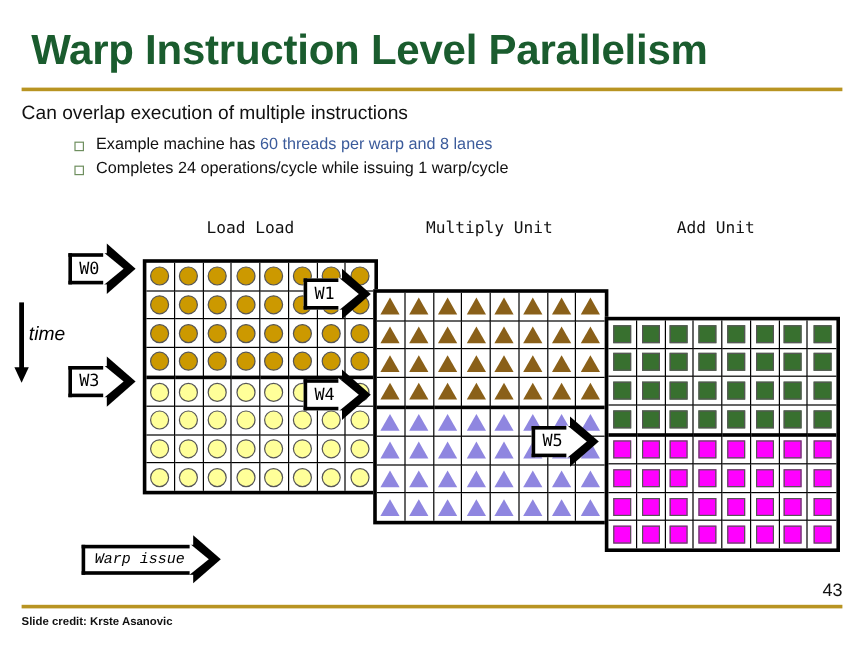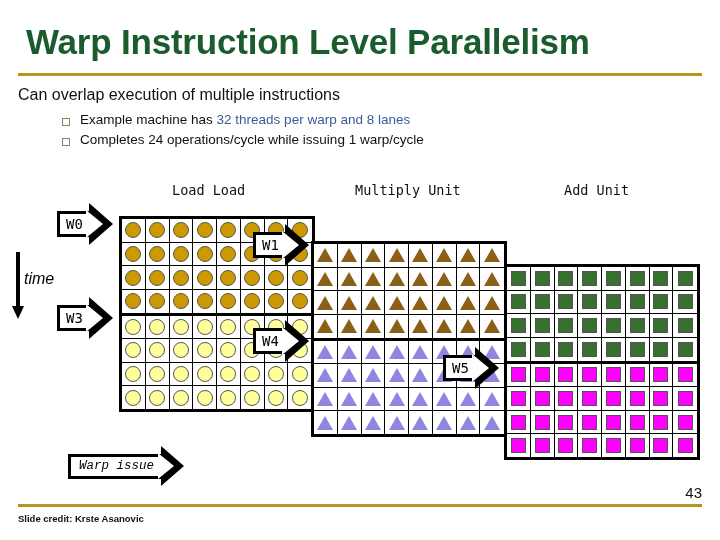--- a/index.html
+++ b/index.html
@@ -105,21 +105,21 @@
     border-top:14px solid transparent;
     border-bottom:14px solid transparent;
     border-left:17px solid #fff;
   }
   .arrow .lbl{position:relative;z-index:2;white-space:nowrap;}
 
   #arr-w0{left:57px;top:203px;}
   #arr-w1{left:253px;top:224px;}
   #arr-w2{left:443px;top:249px;}
   #arr-w3{left:57px;top:297px;}
-  #arr-w4{left:253px;top:320px;text-align:right;}
+  #arr-w4{left:253px;top:308px;text-align:right;}
   #arr-w5{left:443px;top:347px;}
 
   
   #arr-issue{left:68px;top:446px;font-family:Liberation Mono, monospace;font-style:italic;font-size:12.5px;}
   #arr-issue .body{height:25px;padding:0 8px;}
   #arr-issue .head{border-top-width:20px;border-bottom-width:20px;border-left-width:23px;}
   #arr-issue .head::after{left:-26px;top:-13px;border-top-width:13px;border-bottom-width:13px;border-left-width:16px;}
 
   
   #time-axis{position:absolute;left:12px;top:252px;width:12px;height:70px;}
@@ -145,21 +145,21 @@
 <div class="slide">
 
   <div class="title">Warp Instruction Level Parallelism</div>
   <div class="title-rule"></div>
 
   <div class="lead">Can overlap execution of multiple instructions</div>
 
   <div class="bullets">
     <div class="bullet">
       <span class="bsq"></span>
-      <span class="btxt"><span>Example machine has </span><span class="hl">32 threads per warp and 8 lanes</span></span>
+      <span class="btxt"><span>Example machine has </span><span class="hl">60 threads per warp and 8 lanes</span></span>
     </div>
     <div class="bullet">
       <span class="bsq"></span>
       <span class="btxt"><span>Completes 24 operations/cycle while issuing 1 warp/cycle</span></span>
     </div>
   </div>
 
   <div class="unit-label" id="lbl-load">Load Load</div>
   <div class="unit-label" id="lbl-mul">Multiply Unit</div>
   <div class="unit-label" id="lbl-add">Add Unit</div>

